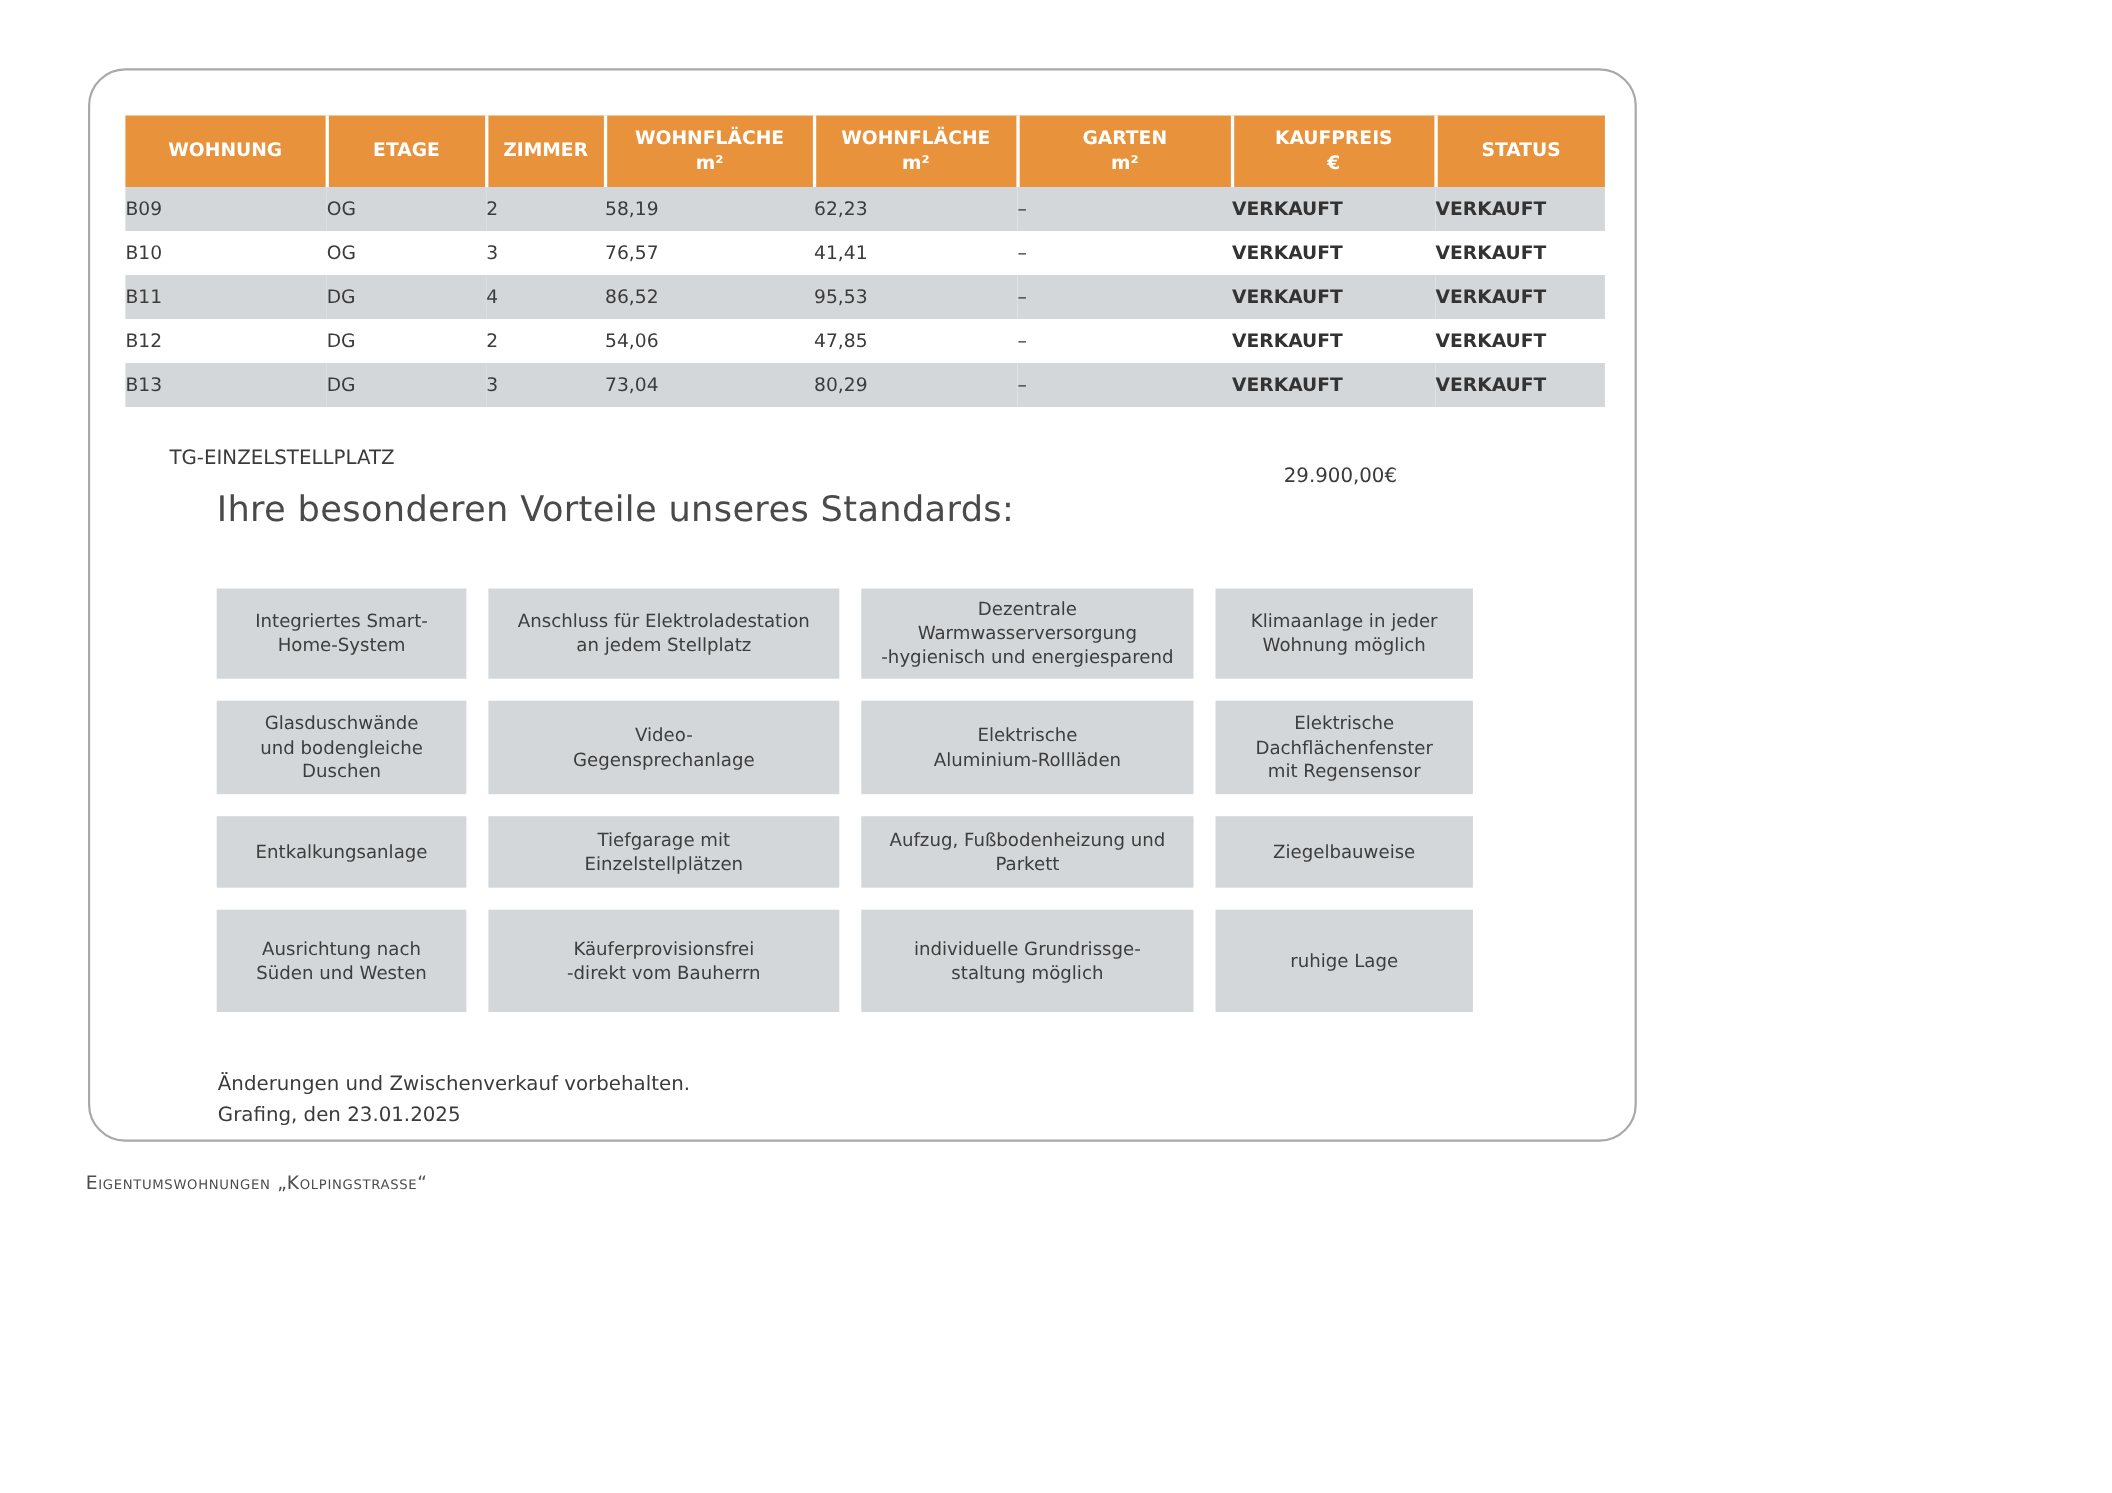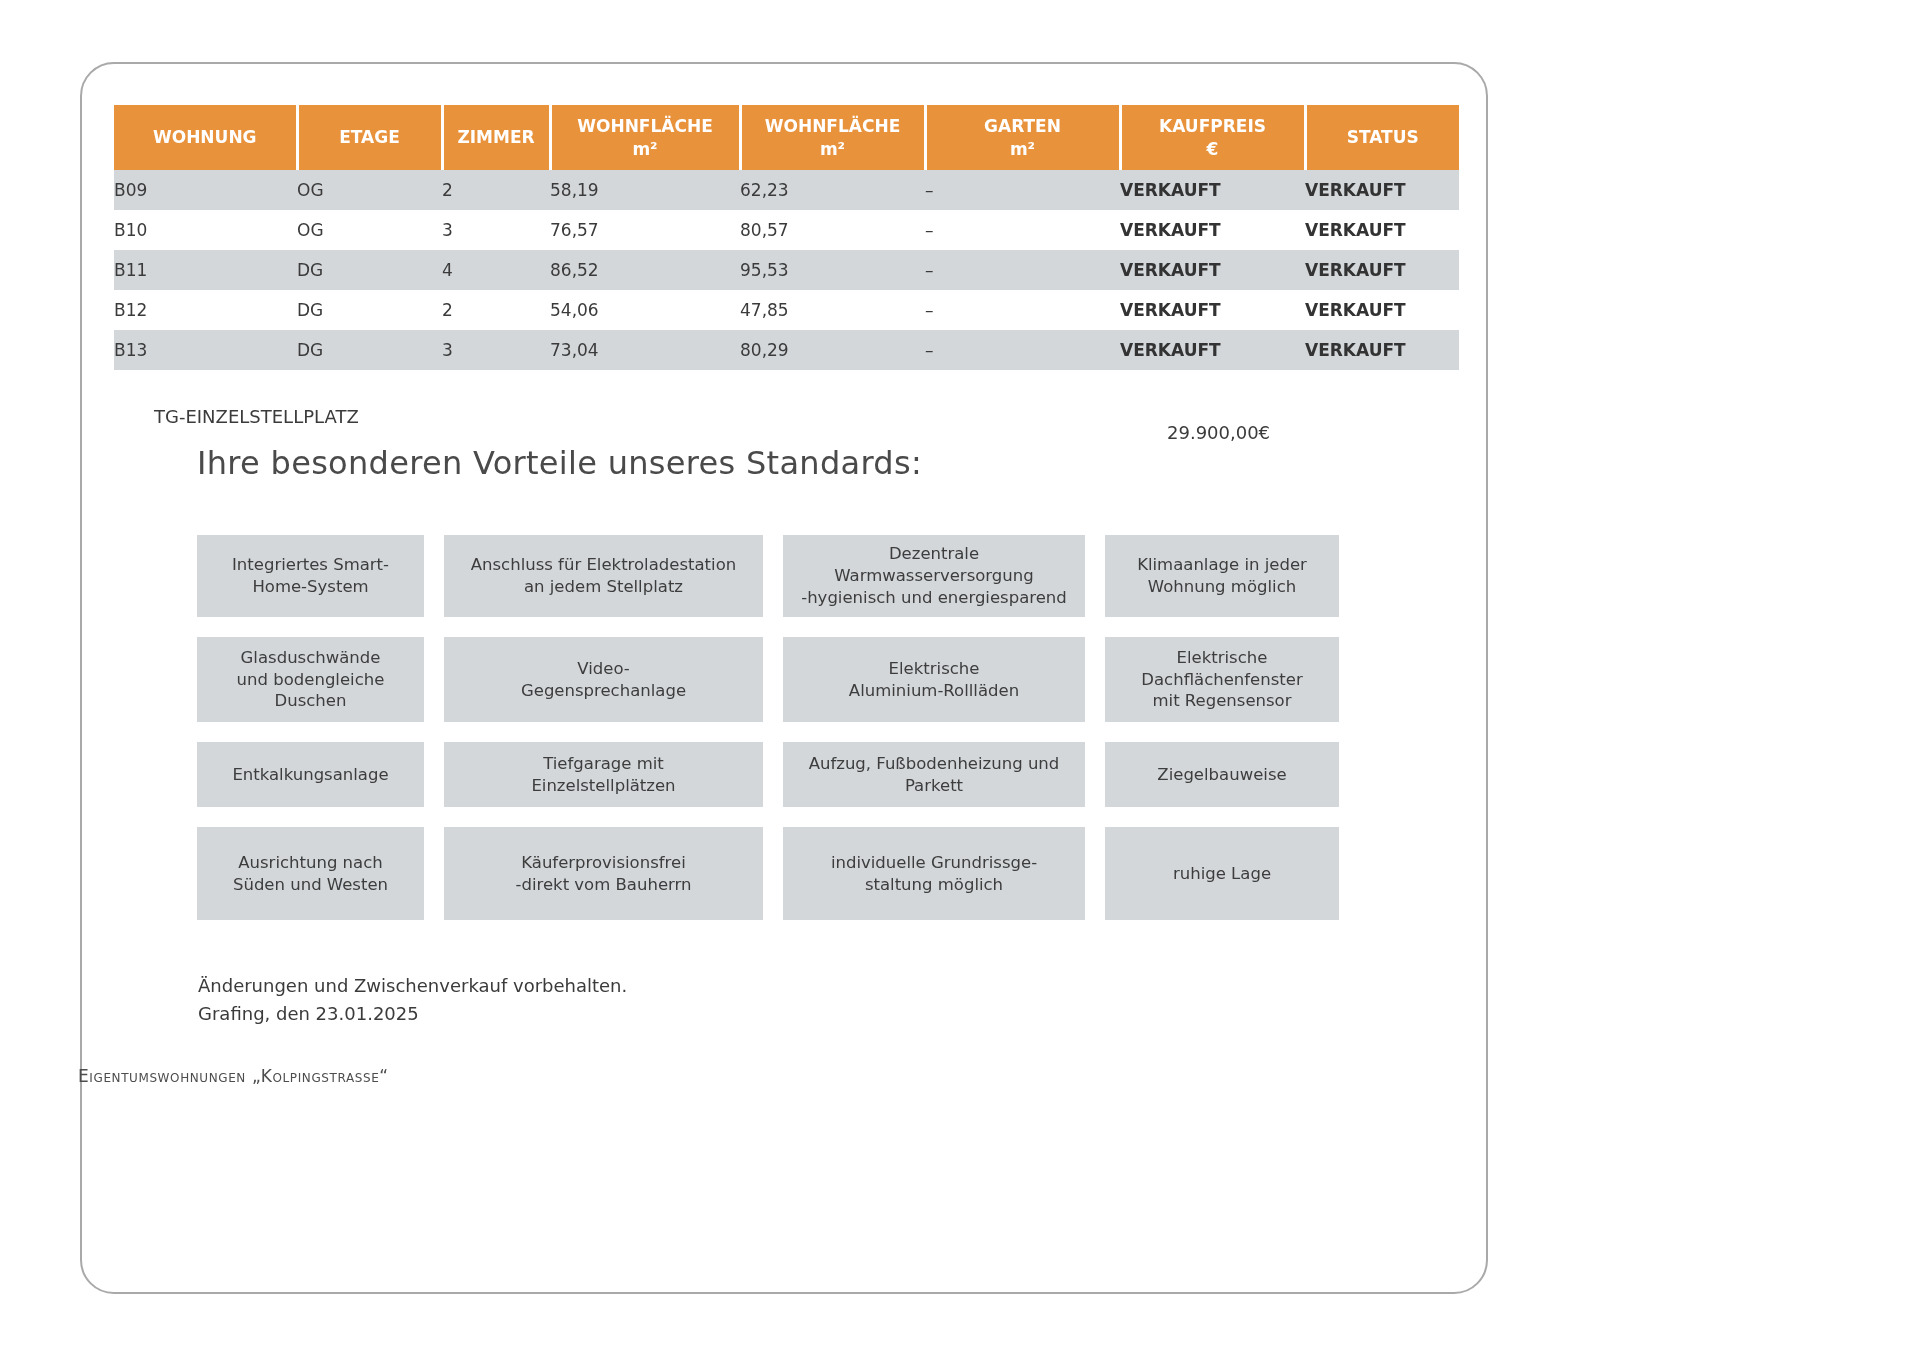--- a/index.html
+++ b/index.html
@@ -7,21 +7,21 @@
     width: 1920px; height: 1357px;
     background: #ffffff;
     font-family: "DejaVu Sans", "Liberation Sans", sans-serif;
     color: #3d3d3d;
     position: relative;
     overflow: hidden;
   }
   .card {
     position: absolute;
     left: 80px; top: 62px;
-    width: 1408px; height: 1232px;
+    width: 1408px; height: 976px;
     background: #ffffff;
     border: 2px solid #a9a9a9;
     border-radius: 34px;
     padding-left: 24px;
   }
   .table-wrap {
     position: absolute;
     left: 32px; top: 41px;
     width: 1345px;
   }
@@ -151,21 +151,21 @@
           <td>62,23</td>
           <td>–</td>
           <td class="bold">VERKAUFT</td>
           <td class="bold">VERKAUFT</td>
         </tr>
         <tr>
           <td>B10</td>
           <td>OG</td>
           <td>3</td>
           <td>76,57</td>
-          <td>80,57</td>
+          <td>41,41</td>
           <td>–</td>
           <td class="bold">VERKAUFT</td>
           <td class="bold">VERKAUFT</td>
         </tr>
         <tr class="shade">
           <td>B11</td>
           <td>DG</td>
           <td>4</td>
           <td>86,52</td>
           <td>95,53</td>

